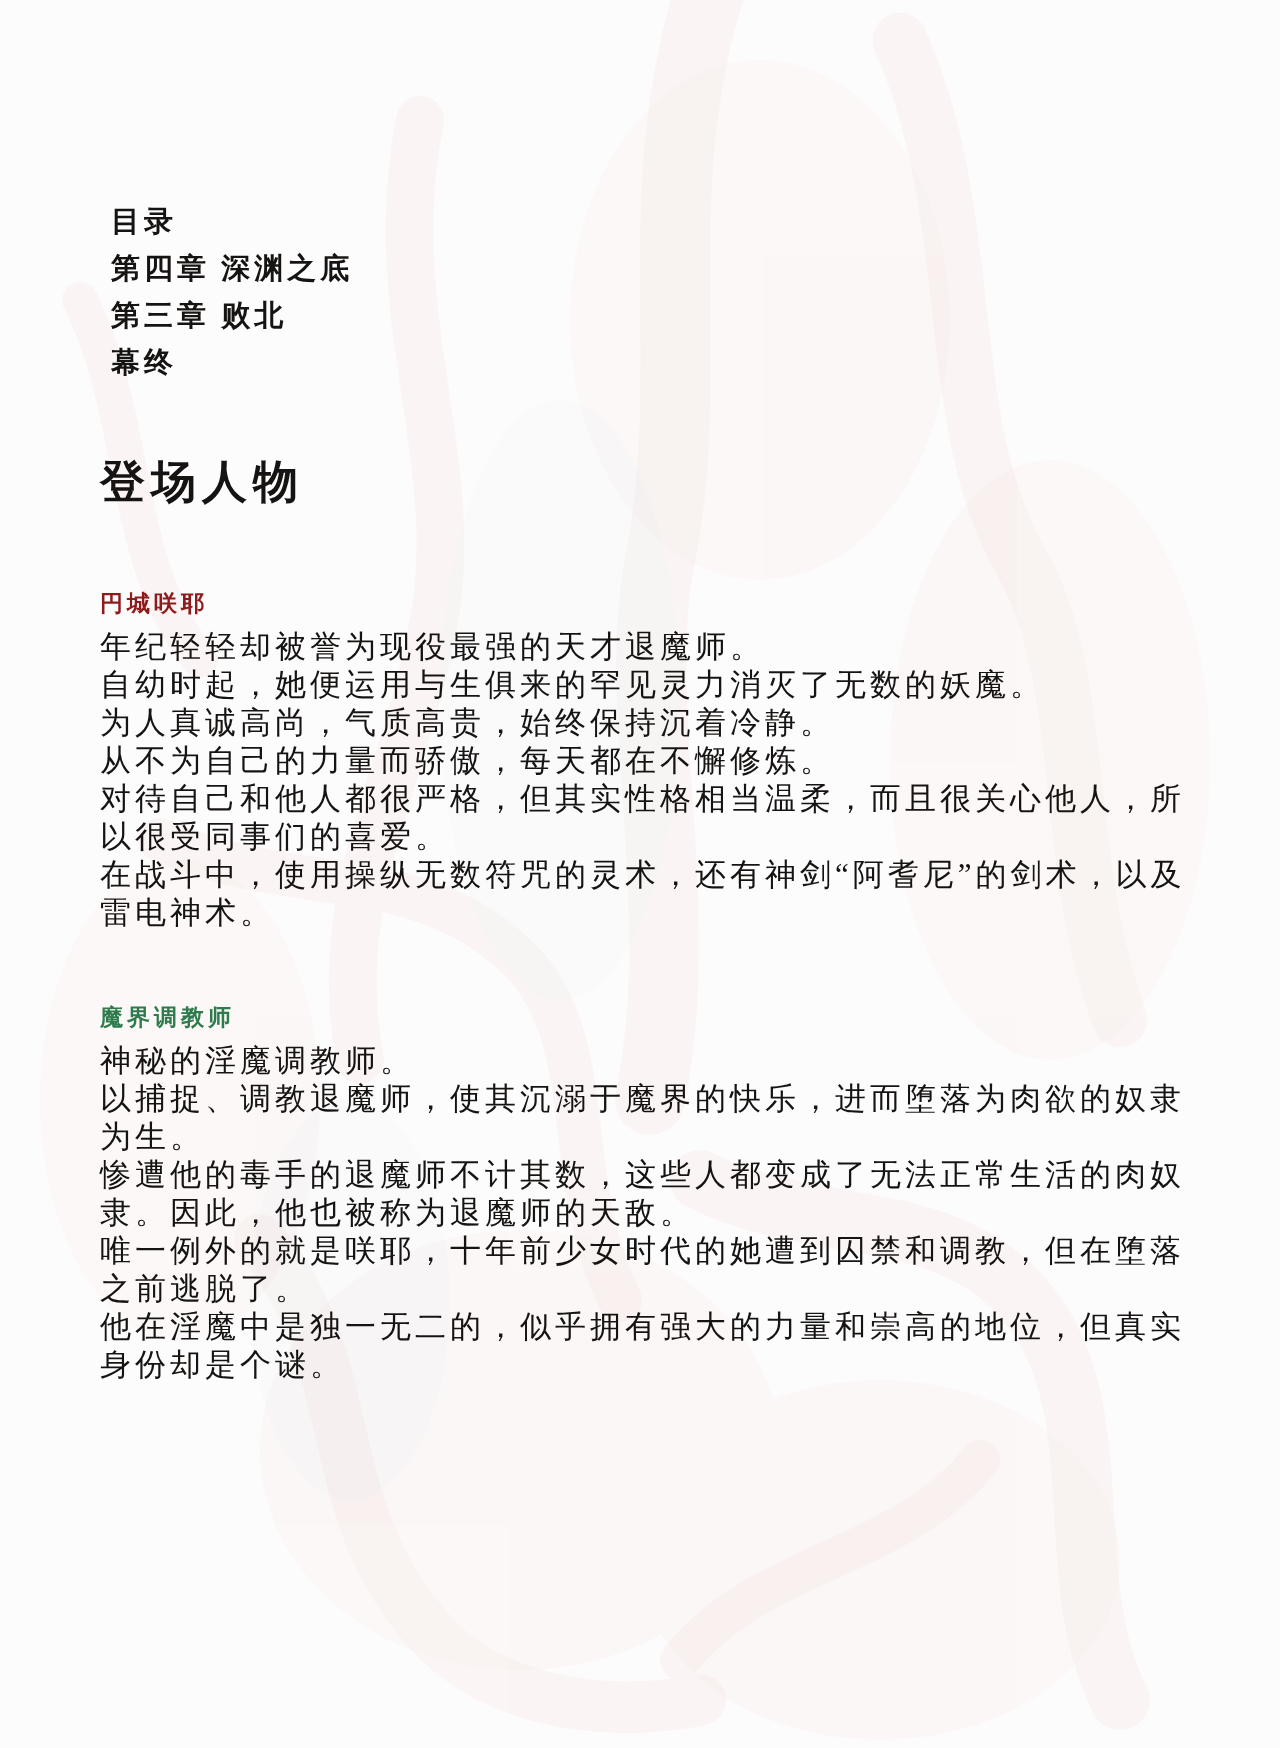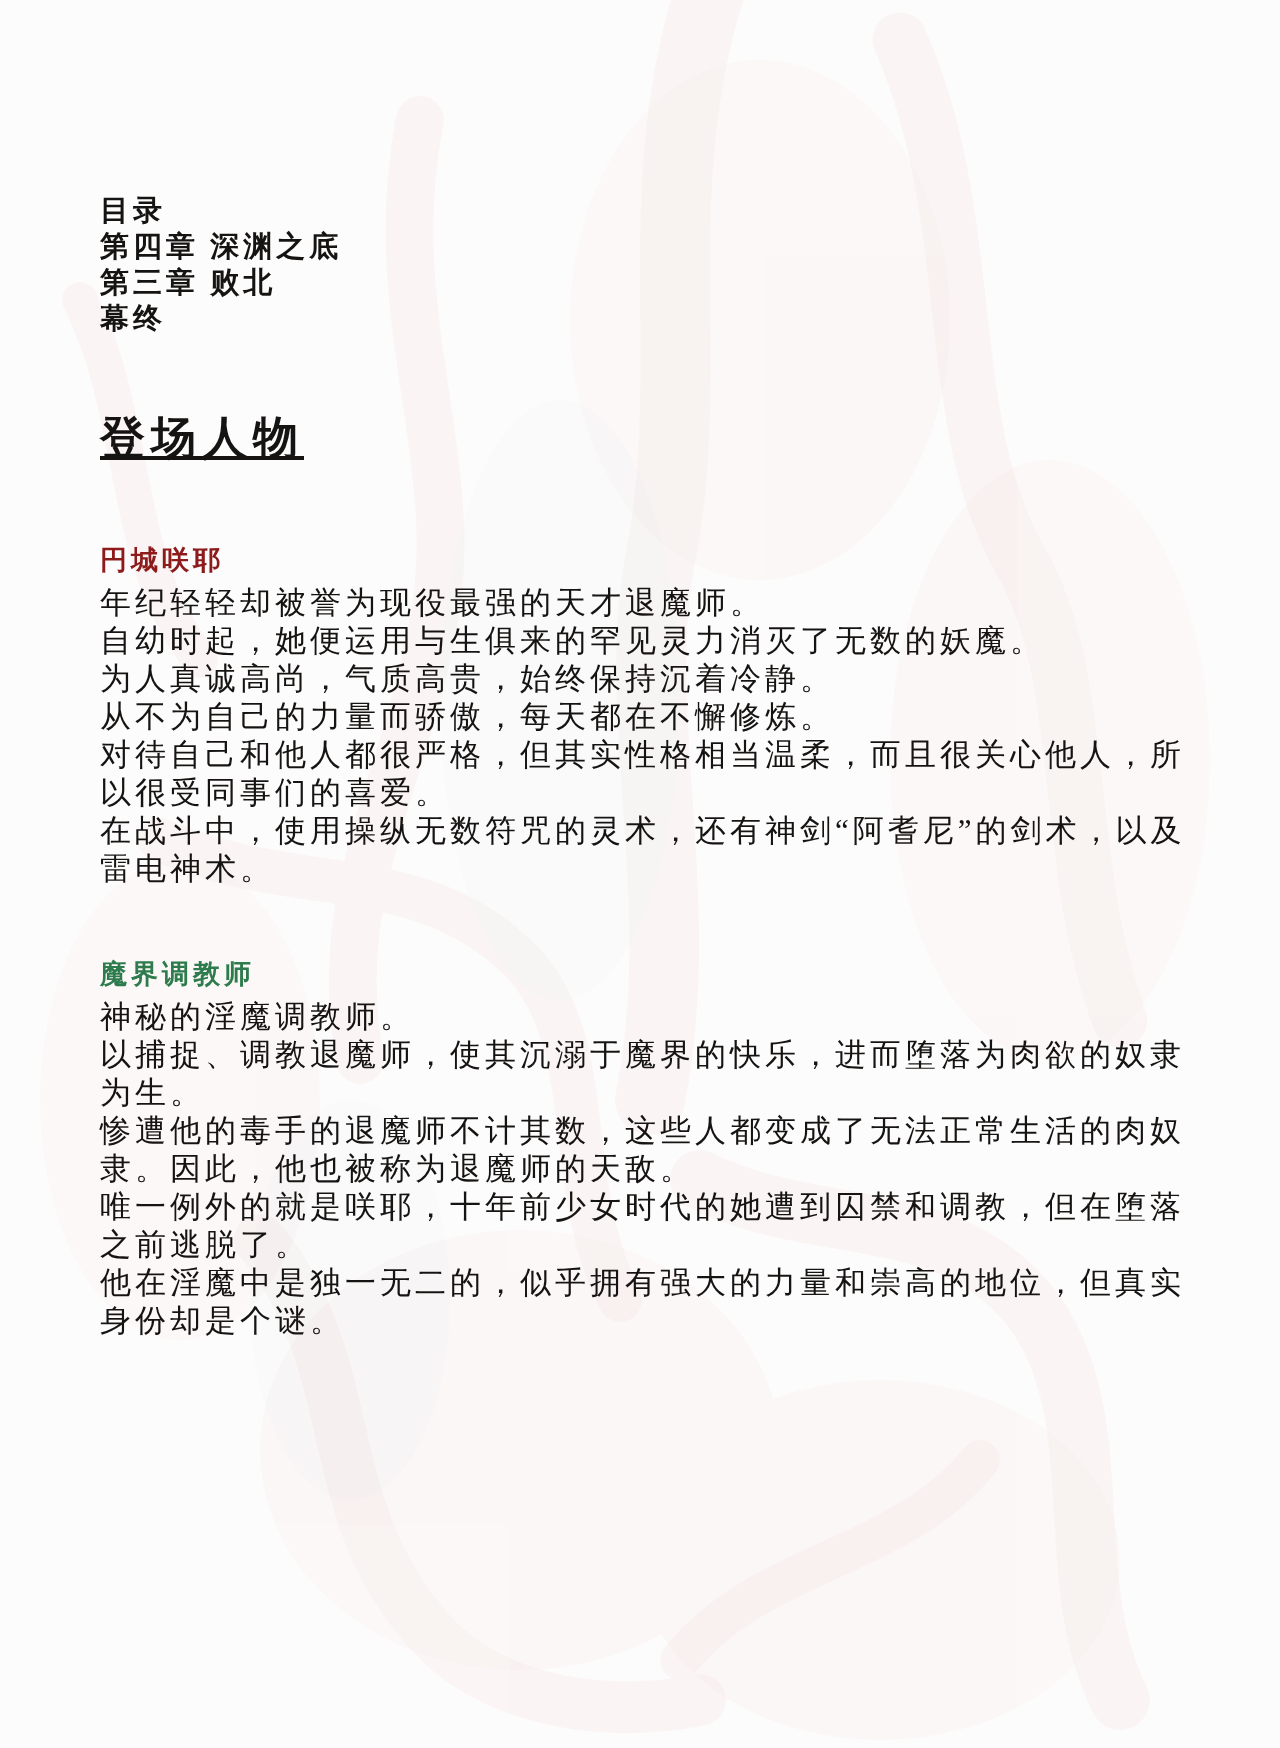--- a/index.html
+++ b/index.html
@@ -27,33 +27,32 @@
     top: 192px;
     left: 100px;
     width: 1090px;
   }
   .toc {
     font-weight: bold;
     font-size: 29px;
     line-height: 36px;
     letter-spacing: 4px;
   }
-  .toc-line { margin: 0; }
+  .toc-line { margin: 11px; }
   .section-heading {
     margin: 76px 0 0 0;
     font-size: 45px;
     line-height: 52px;
     font-weight: bold;
     letter-spacing: 6px;
-    text-decoration: underline;
   }
   .character { margin: 0; }
   .char-name {
     margin: 76px 0 4px 0;
-    font-size: 27px;
+    font-size: 23px;
     line-height: 40px;
     font-weight: bold;
     letter-spacing: 4px;
   }
   .char-name.red   { color: #8e1b1b; }
   .char-name.green { color: #2e7b4d; }
   .character p {
     margin: 0;
     font-size: 31px;
     line-height: 38px;

